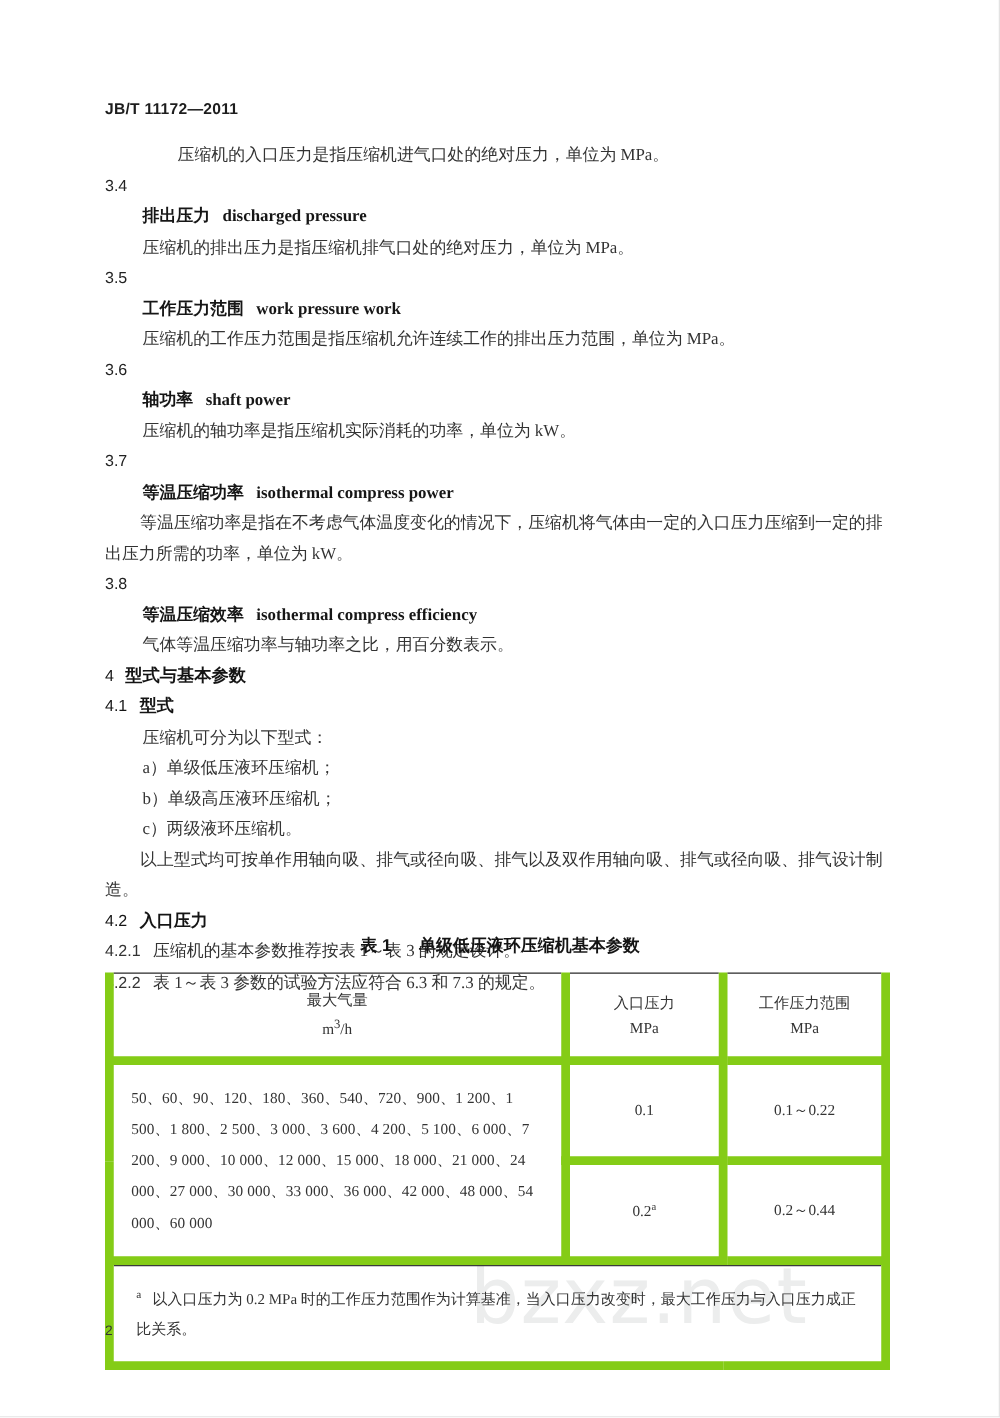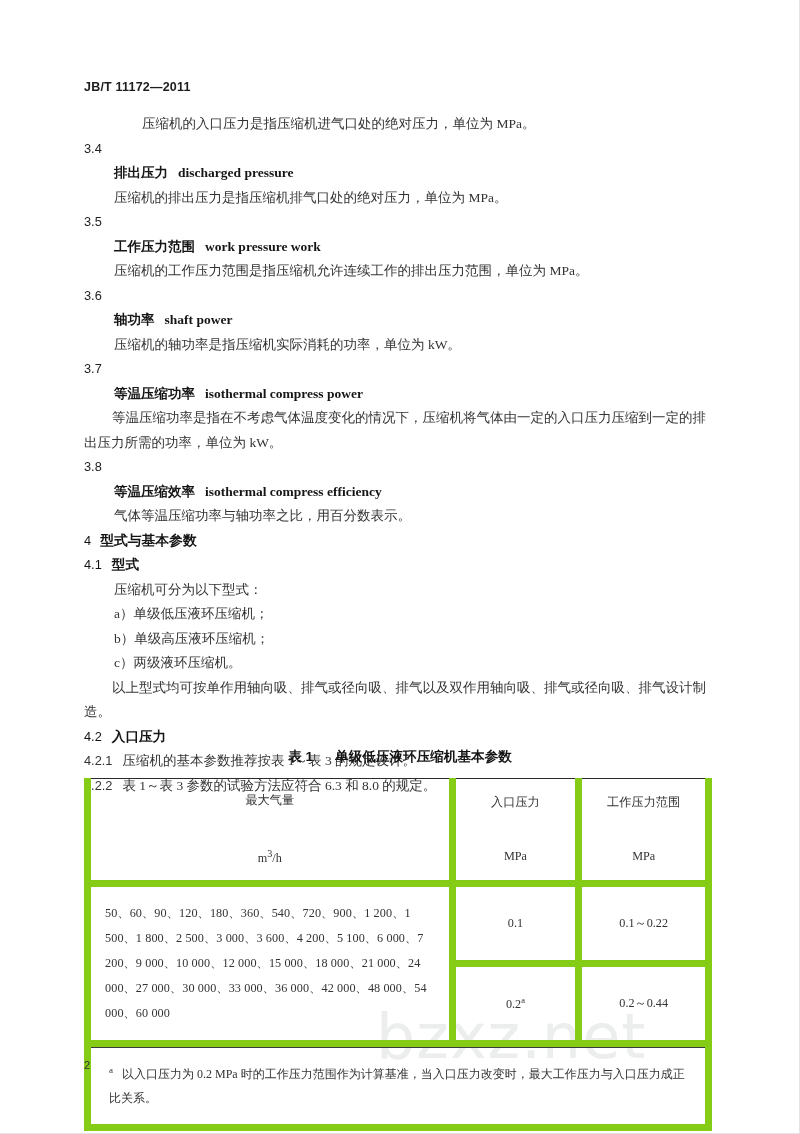--- a/index.html
+++ b/index.html
@@ -126,21 +126,21 @@
     border: 7px solid #84cc16;
     padding: 0;
     vertical-align: middle;
   }
   table.param td.outer-top { border-top: 1.6px solid #2a2a2a; }
   .hcell {
     text-align: center;
     padding: 11px 4px 12px 4px;
     line-height: 20px;
   }
-  .hcell .l2 { font-family: "Liberation Serif", serif; margin-top: 34px; }
+  .hcell .l2 { font-family: "Liberation Serif", serif; }
   .listcell {
     padding: 14px 12px 14px 14px;
     line-height: 25px;
     font-family: "Liberation Serif", serif;
     letter-spacing: 0.1px;
   }
   .vcell {
     text-align: center;
     font-family: "Liberation Serif", serif;
     padding: 10px 4px;
@@ -225,21 +225,21 @@
       <div class="ln indent1">c）两级液环压缩机。</div>
       <div class="ln wrap indent-first">以上型式均可按单作用轴向吸、排气或径向吸、排气以及双作用轴向吸、排气或径向吸、排气设计制造。</div>
 
       <div class="ln sub-h">
         <span class="sn">4.2</span><span>入口压力</span>
       </div>
       <div class="ln para-num">
         <span class="sn">4.2.1</span><span>压缩机的基本参数推荐按表 1～表 3 的规定设计。</span>
       </div>
       <div class="ln para-num">
-        <span class="sn">4.2.2</span><span>表 1～表 3 参数的试验方法应符合 6.3 和 8.0 的规定。</span>
+        <span class="sn">4.2.2</span><span>表 1～表 3 参数的试验方法应符合 6.3 和 7.3 的规定。</span>
       </div>
 
     </div>
 
     <div class="tbl-title">
       <span class="tnum">表 1</span><span>单级低压液环压缩机基本参数</span>
     </div>
 
     <table class="param">
       <tbody>

